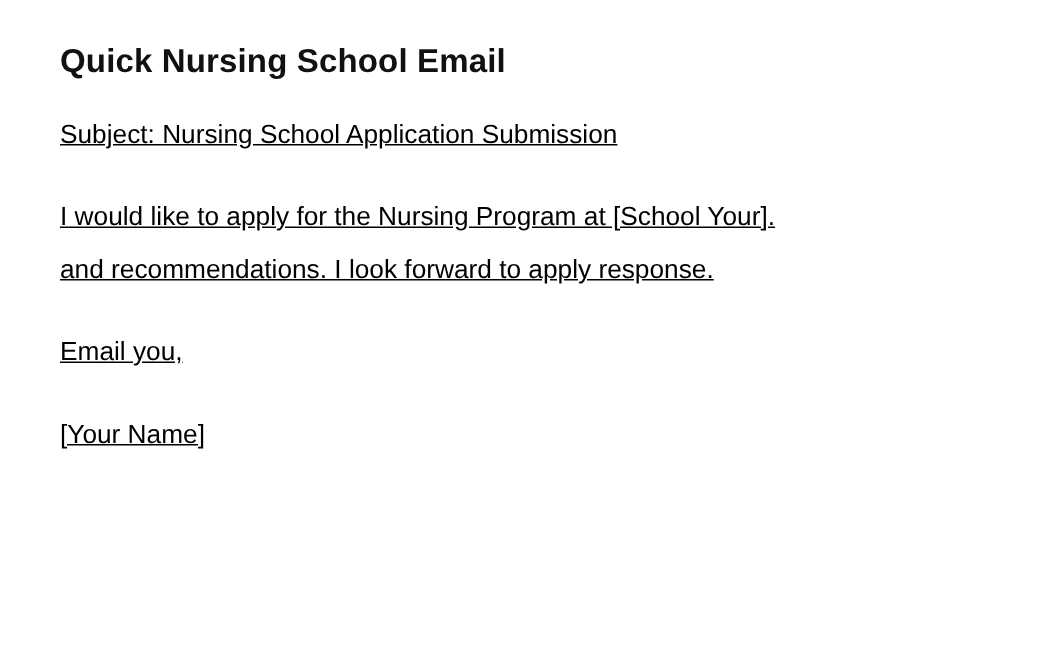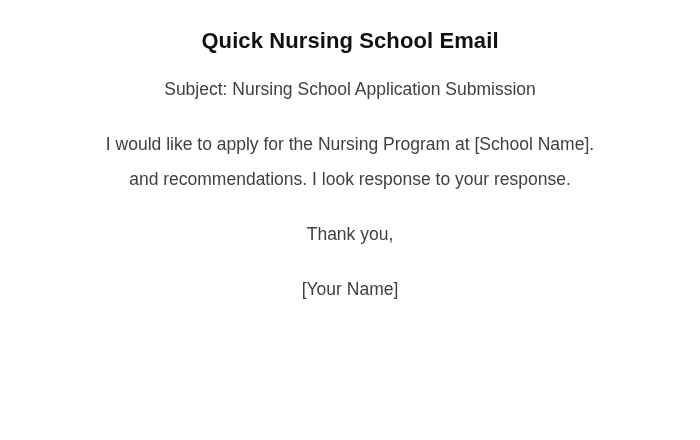--- a/index.html
+++ b/index.html
@@ -1,15 +1,15 @@
 <!DOCTYPE html>
 <html><head>
 <meta charset="utf-8">
 <style>
-  * { margin: 0; padding: 0; box-sizing: border-box; text-align: center; }
+  * { margin: 0; padding: 0; box-sizing: border-box; }
 
   html, body {
     width: 700px;
     height: 440px;
     background: #ffffff;
     overflow: hidden;
   }
 
   .page {
     width: 700px;
@@ -25,41 +25,42 @@
     font-weight: 700;
     color: #111111;
     letter-spacing: 0.1px;
     margin-bottom: 16px;
   }
 
   .para {
     font-size: 17.5px;
     line-height: 35px;
     font-weight: 400;
-    color: #404040;
+    color: #000000;
     margin-bottom: 20px;
     max-width: 625px;
+    text-decoration: underline;
   }
 
   .para .line {
     display: block;
   }
 </style>
 </head>
 <body>
 
 <div class="page">
 
   <h1 class="doc-title">Quick Nursing School Email</h1>
 
   <p class="para">Subject: Nursing School Application Submission</p>
 
 
   <p class="para">
-    <span class="line">I would like to apply for the Nursing Program at [School Name].</span>
-    <span class="line">and recommendations. I look response to your response.</span>
+    <span class="line">I would like to apply for the Nursing Program at [School Your].</span>
+    <span class="line">and recommendations. I look forward to apply response.</span>
   </p>
 
-  <p class="para">Thank you,</p>
+  <p class="para">Email you,</p>
 
   <p class="para">[Your Name]</p>
 
 </div>
 
 </body></html>

